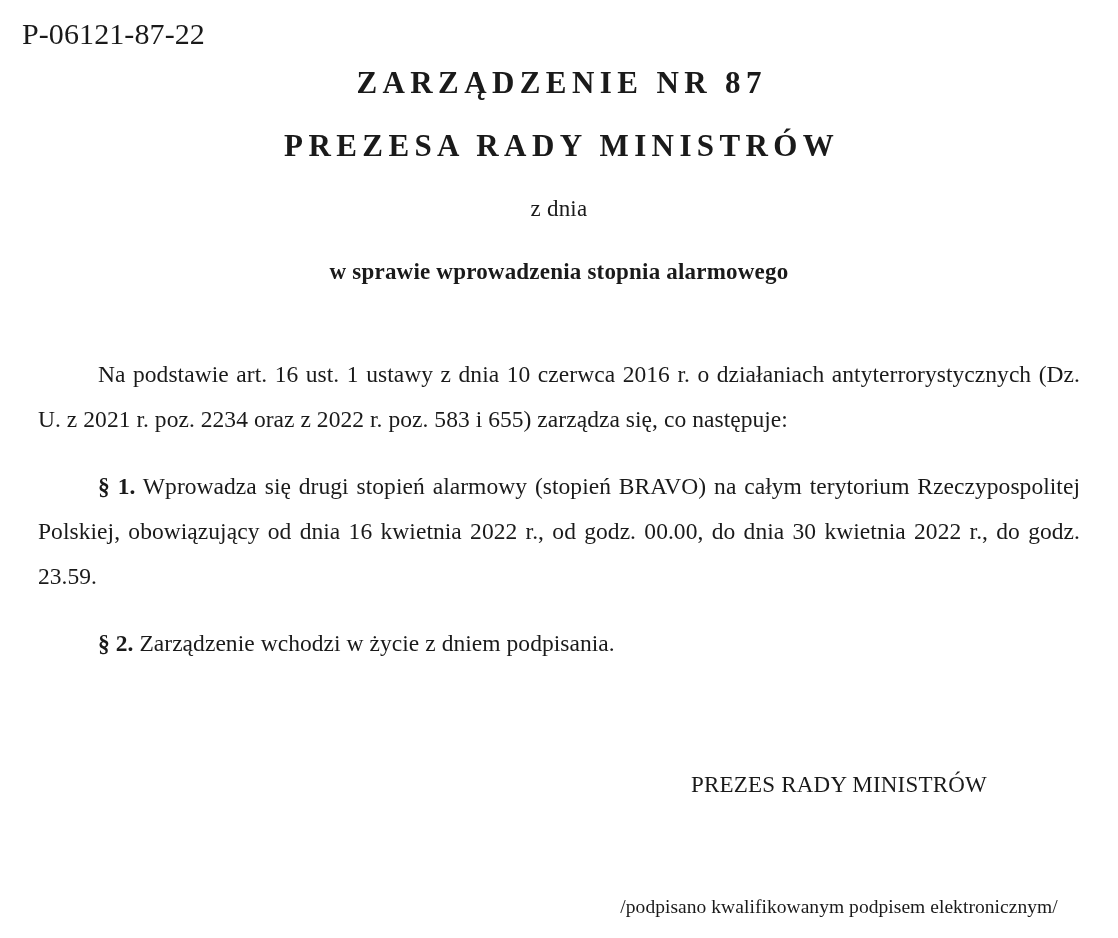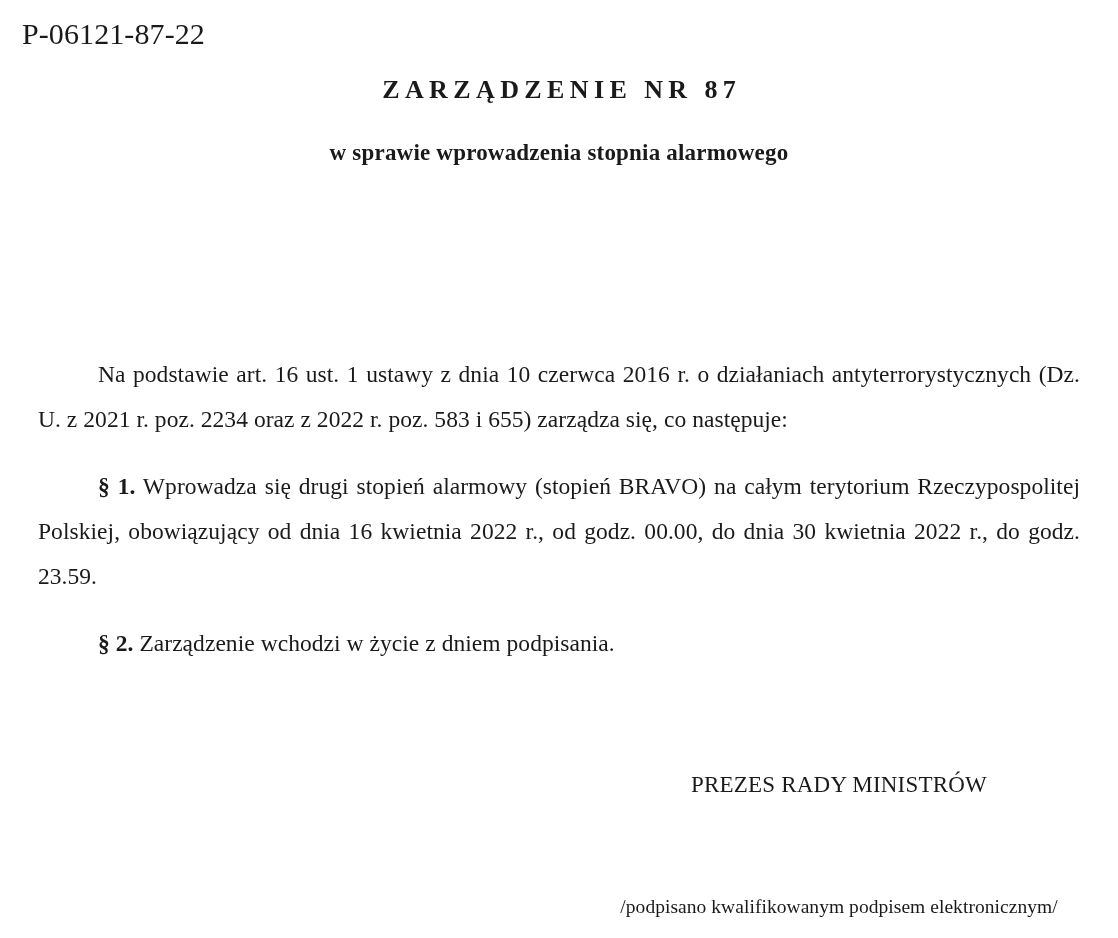--- a/index.html
+++ b/index.html
@@ -36,25 +36,25 @@
 
   
   .title-block {
     position: absolute;
     left: 22px;
     top: 60px;
     width: 1074px;
     text-align: center;
   }
   .title-line {
-    font-size: 26px;
+    font-size: 31px;
     font-weight: bold;
     letter-spacing: 5.4px;
     line-height: 30px;
-    margin: 15px;
+    margin: 8px;
     text-indent: 5.4px;
   }
   .title-line--second {
     margin-top: 33px;
   }
   .subtitle-date {
     font-size: 23px;
     font-weight: normal;
     letter-spacing: 0.2px;
     line-height: 30px;
@@ -135,20 +135,22 @@
 </style>
 </head>
 <body>
 
 <div class="page">
 
   <div class="ref-number">P-06121-87-22</div>
 
   <div class="title-block">
     <p class="title-line">ZARZĄDZENIE NR 87</p>
+    <p class="title-line title-line--second">PREZESA RADY MINISTRÓW</p>
+    <p class="subtitle-date">z dnia</p>
     <p class="subject-line">w sprawie wprowadzenia stopnia alarmowego</p>
   </div>
 
   <div class="body-block">
 
     <p class="para last-line-natural">Na podstawie art. 16 ust. 1 ustawy z dnia 10 czerwca 2016 r. o działaniach antyterrorystycznych (Dz. U. z 2021 r. poz. 2234 oraz z 2022 r. poz. 583 i 655) zarządza się, co następuje:</p>
 
     <p class="para last-line-natural">
       <span class="mark">§ 1.</span><span> Wprowadza się drugi stopień alarmowy (stopień BRAVO) na całym terytorium Rzeczypospolitej Polskiej, obowiązujący od dnia 16 kwietnia 2022 r., od godz. 00.00, do dnia 30 kwietnia 2022 r., do godz. 23.59.</span>
     </p>

